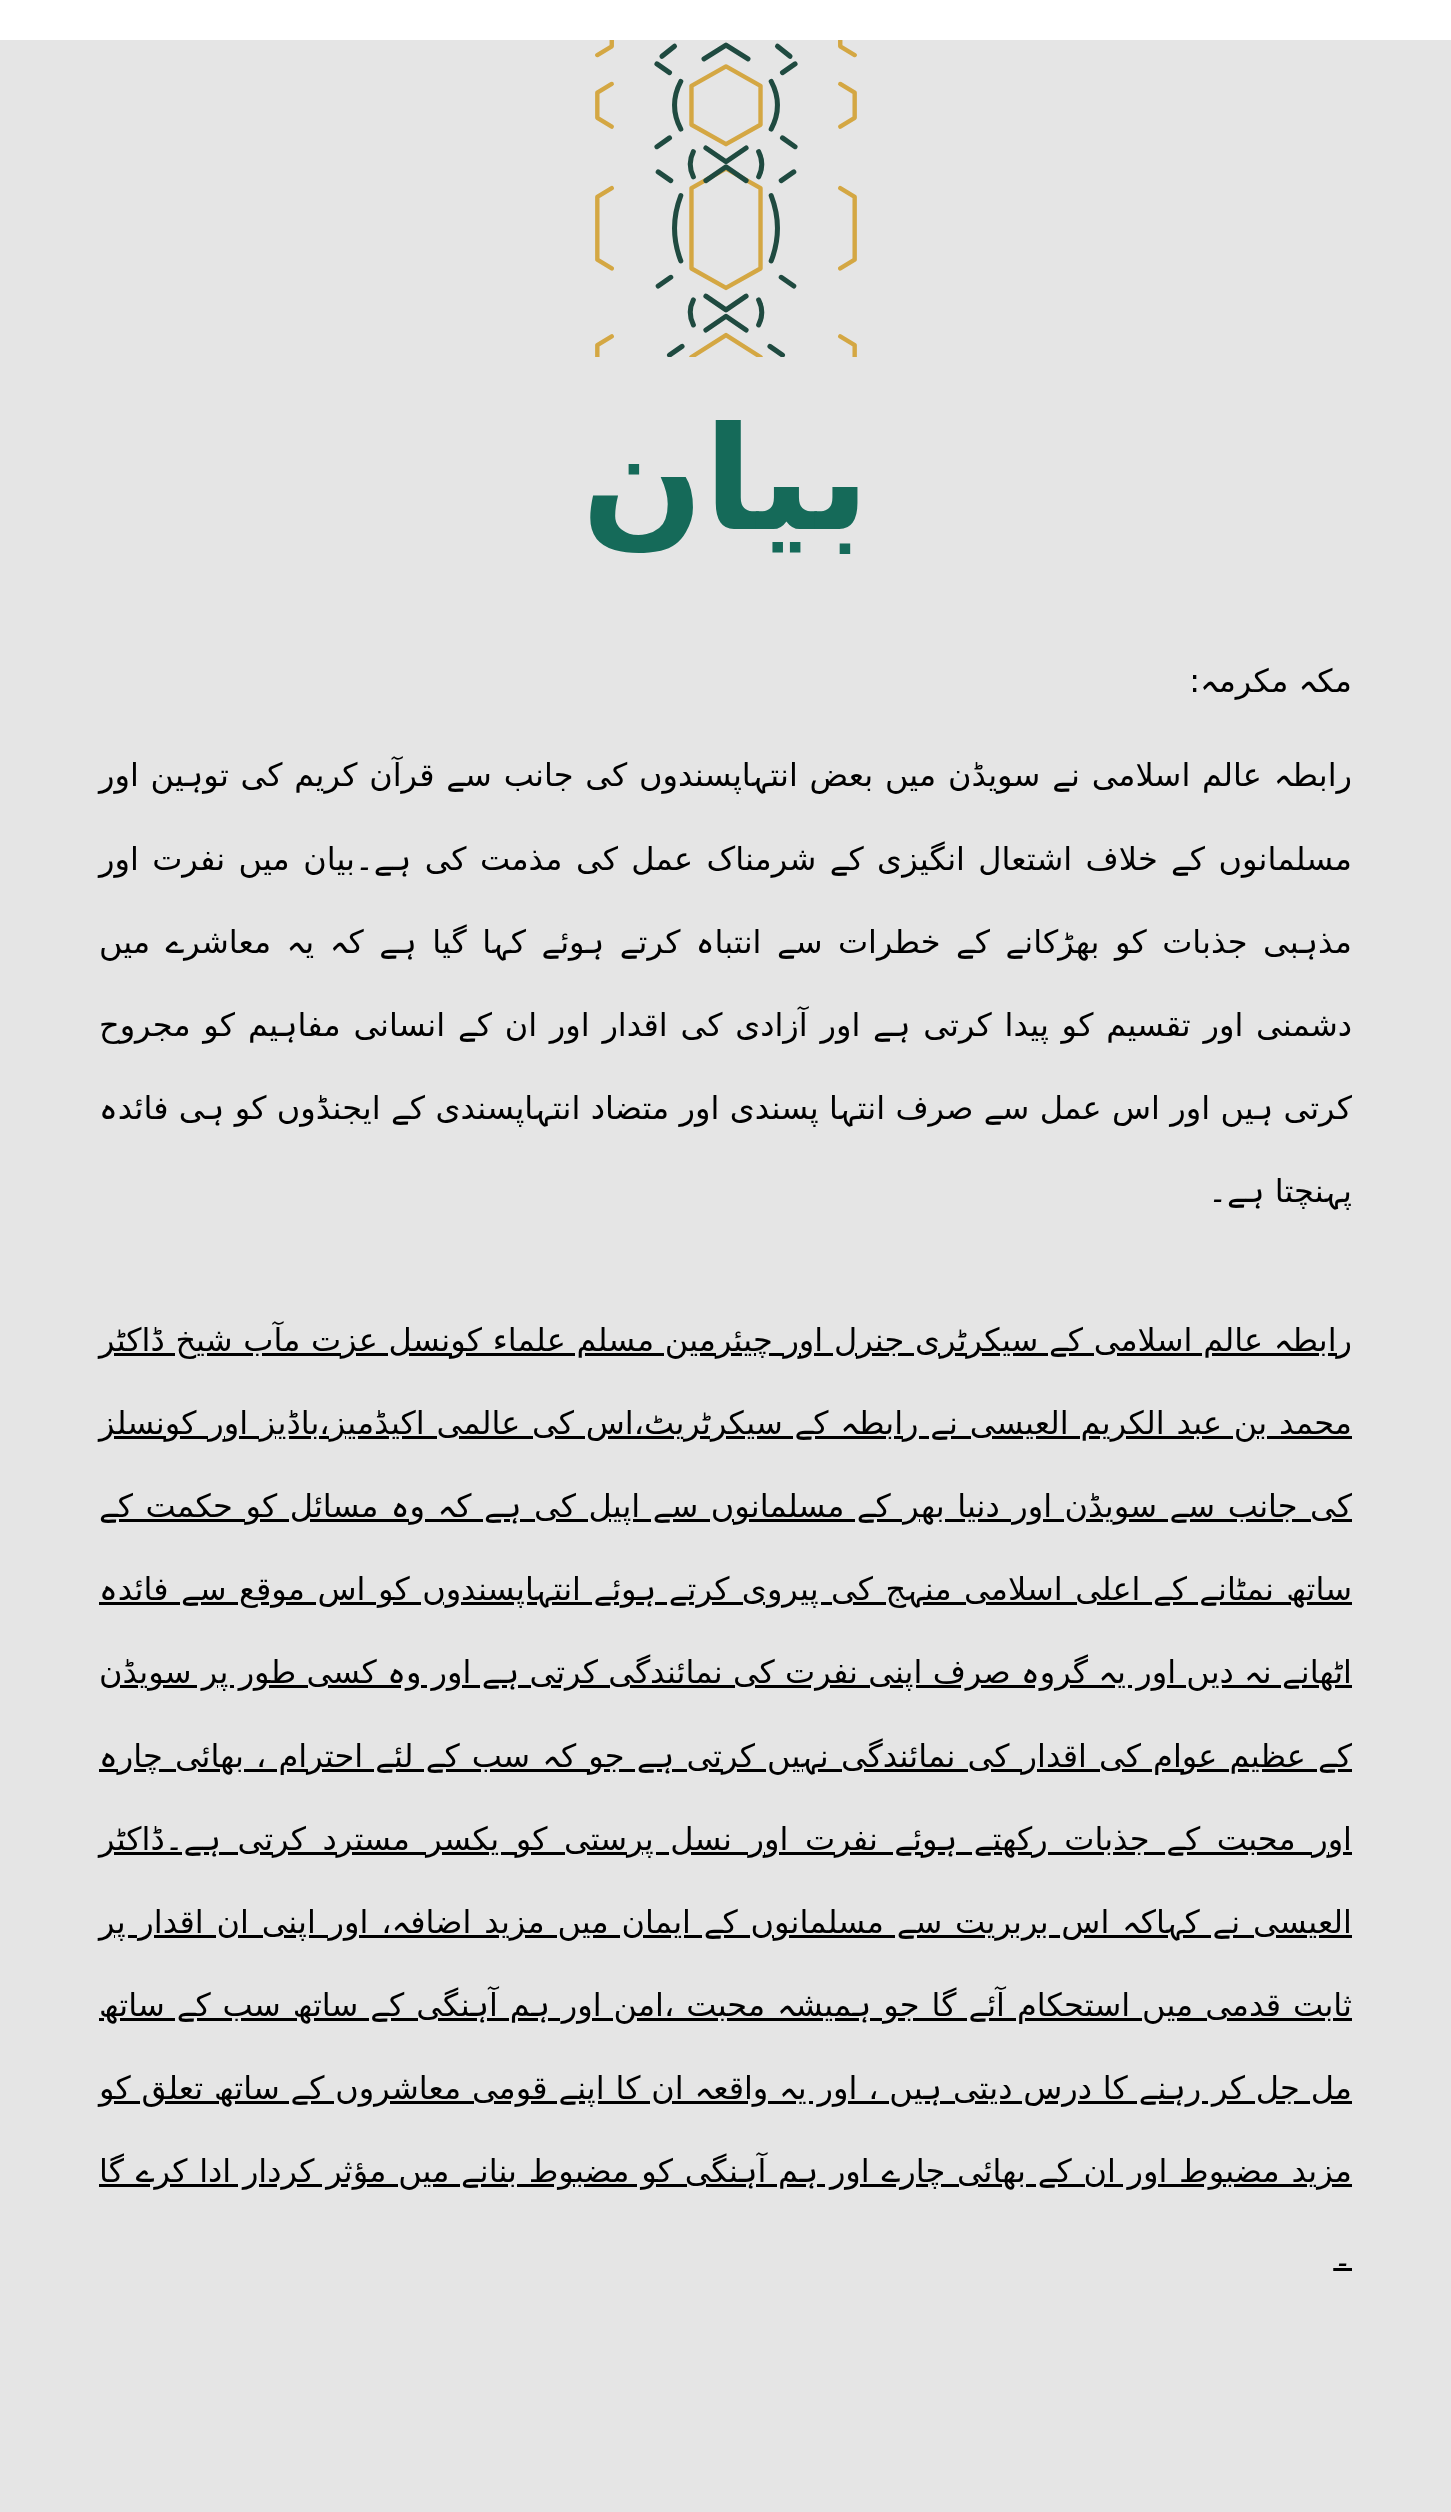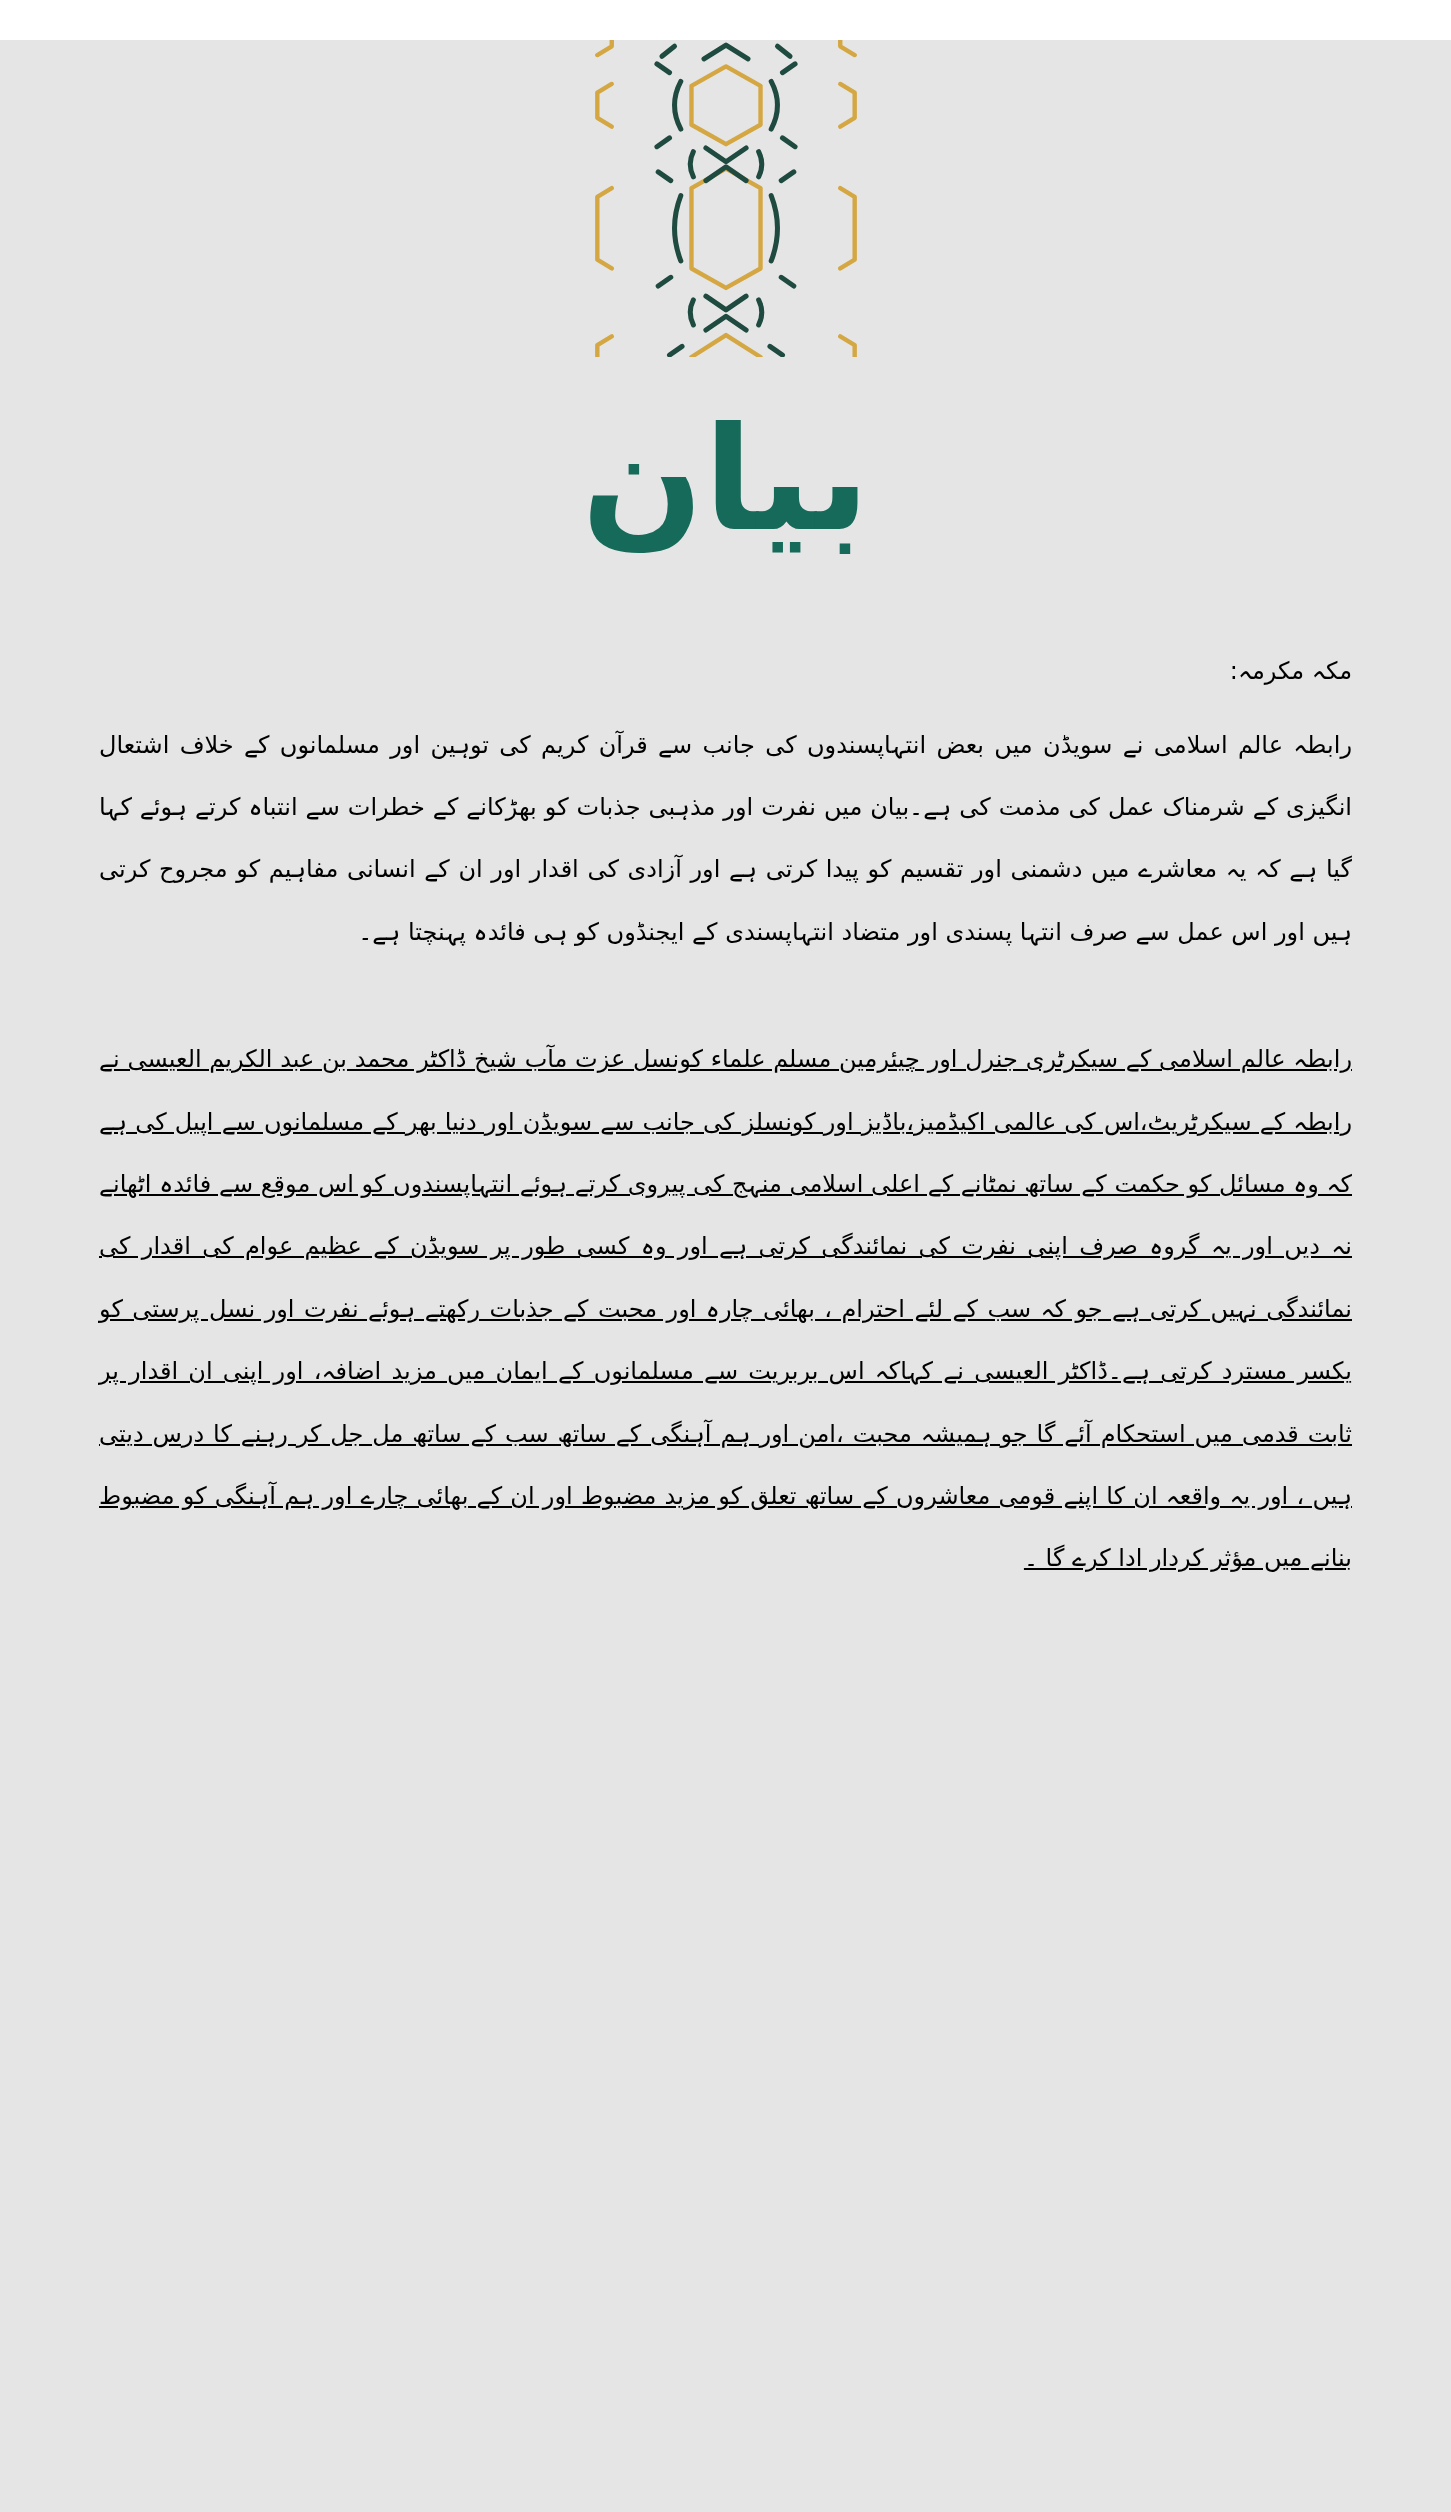--- a/index.html
+++ b/index.html
@@ -14,21 +14,21 @@
     position:absolute;left:0;top:327px;width:1451px;height:226px;
     text-align:center;font-size:143px;line-height:226px;
     color:#156a59;font-weight:bold;direction:rtl;
     font-family:"DejaVu Sans",sans-serif;
   }
 
   
   .body-text{
     position:absolute;right:99px;left:99px;top:600px;
     direction:rtl;text-align:justify;
-    color:#000000;font-size:24px;line-height:2.6;
+    color:#000000;font-size:32px;line-height:2.6;
     font-family:"DejaVu Sans",sans-serif;
   }
   .dateline{margin:0 0 11.3px 0;text-align:right;}
   .para{margin:0;}
   .para + .para{margin-top:65px;text-decoration:underline;}
 
   
   .footer{position:absolute;left:0;top:2274px;width:1451px;height:176px;}
 </style>
 </head>

